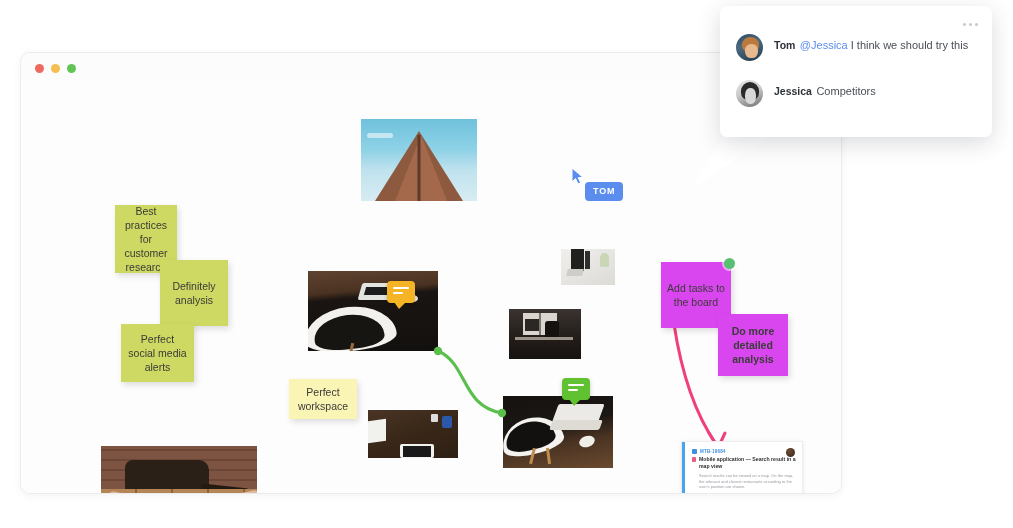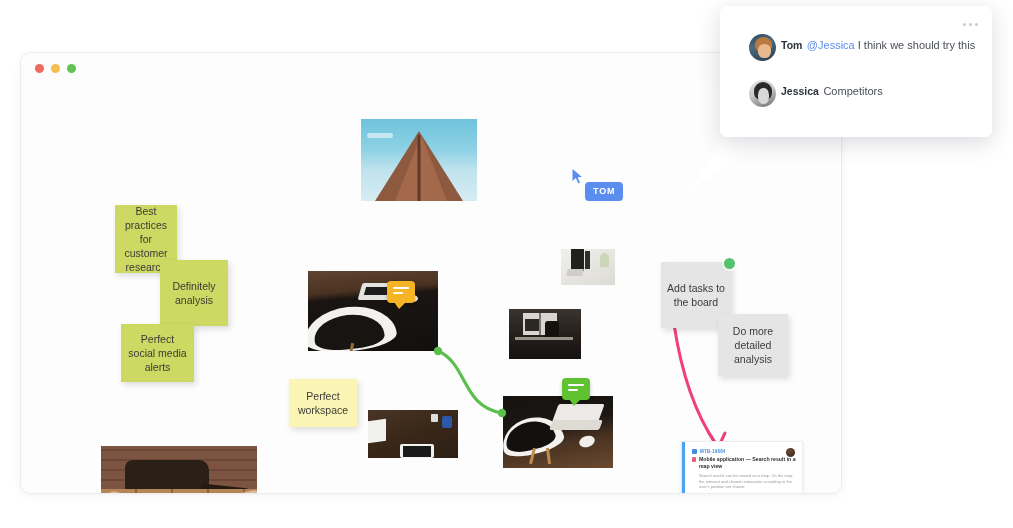--- a/index.html
+++ b/index.html
@@ -118,28 +118,28 @@
   
   .note{
     position:absolute;box-sizing:border-box;
     display:flex;align-items:center;justify-content:center;text-align:center;
     font-size:10.5px;line-height:14px;color:#3b3b38;
     box-shadow:2px 3px 6px rgba(0,0,0,.13);
     padding:6px;
   }
   .note.green{background:#cdd962;}
   .note.yellow{background:#faf5b5;}
-  .note.yellow2{background:#e5e5e5;}
+  .note.yellow2{background:#d946ef;}
 
   #note-best{left:94px;top:124px;width:62px;height:68px;}
   #note-comp{left:139px;top:179px;width:68px;height:66px;}
   #note-useful{left:100px;top:243px;width:73px;height:58px;}
-  #note-perfect{left:268px;top:298px;width:68px;height:48px;}
+  #note-perfect{left:268px;top:298px;width:68px;height:40px;}
   #note-addtasks{left:640px;top:181px;width:70px;height:66px;}
-  #note-domore{left:697px;top:233px;width:70px;height:62px;}
+  #note-domore{left:697px;top:233px;width:70px;height:62px;font-weight:bold;}
 
   .note-anchor{
     position:absolute;right:-4px;top:-4px;width:11px;height:11px;border-radius:50%;
     background:#56c271;box-shadow:0 0 0 2px rgba(255,255,255,.55);
   }
 
   
   .bubble{position:absolute;width:28px;height:22px;border-radius:4px;
     box-shadow:0 2px 4px rgba(0,0,0,.2);}
   .bubble:after{content:"";position:absolute;left:8px;bottom:-6px;
@@ -182,21 +182,21 @@
   #cursor-jessica{left:406px;top:444px;}
 
   
   #chat-popover{
     position:absolute;left:720px;top:6px;width:272px;height:131px;
     background:#fff;border-radius:7px;box-shadow:0 6px 22px rgba(35,40,60,.17);
     box-sizing:border-box;
   }
   #chat-popover .more{position:absolute;right:14px;top:17px;display:flex;gap:3px;}
   #chat-popover .more i{width:3px;height:3px;border-radius:50%;background:#c7c9ce;display:block;}
-  .msg{position:absolute;left:29px;display:flex;gap:5px;}
+  .msg{position:absolute;left:16px;display:flex;gap:11px;}
   #msg-tom{top:28px;}
   #msg-jessica{top:74px;}
   .msg .av{width:27px;height:27px;border-radius:50%;flex:none;overflow:hidden;position:relative;}
   #msg-tom .av{background:linear-gradient(160deg,#2c4960 0%,#4b6a80 40%,#243a4c 100%);}
   #msg-tom .av:before{content:"";position:absolute;left:6px;top:3px;width:17px;height:15px;
     background:#b9793f;border-radius:50% 50% 40% 40%;}
   #msg-tom .av:after{content:"";position:absolute;left:9px;top:10px;width:13px;height:14px;
     background:#e8b98e;border-radius:45%;}
   #msg-jessica .av{background:linear-gradient(160deg,#e9e9e9 0%,#c9c9c9 45%,#6f6f6f 100%);}
   #msg-jessica .av:before{content:"";position:absolute;left:5px;top:2px;width:18px;height:18px;

